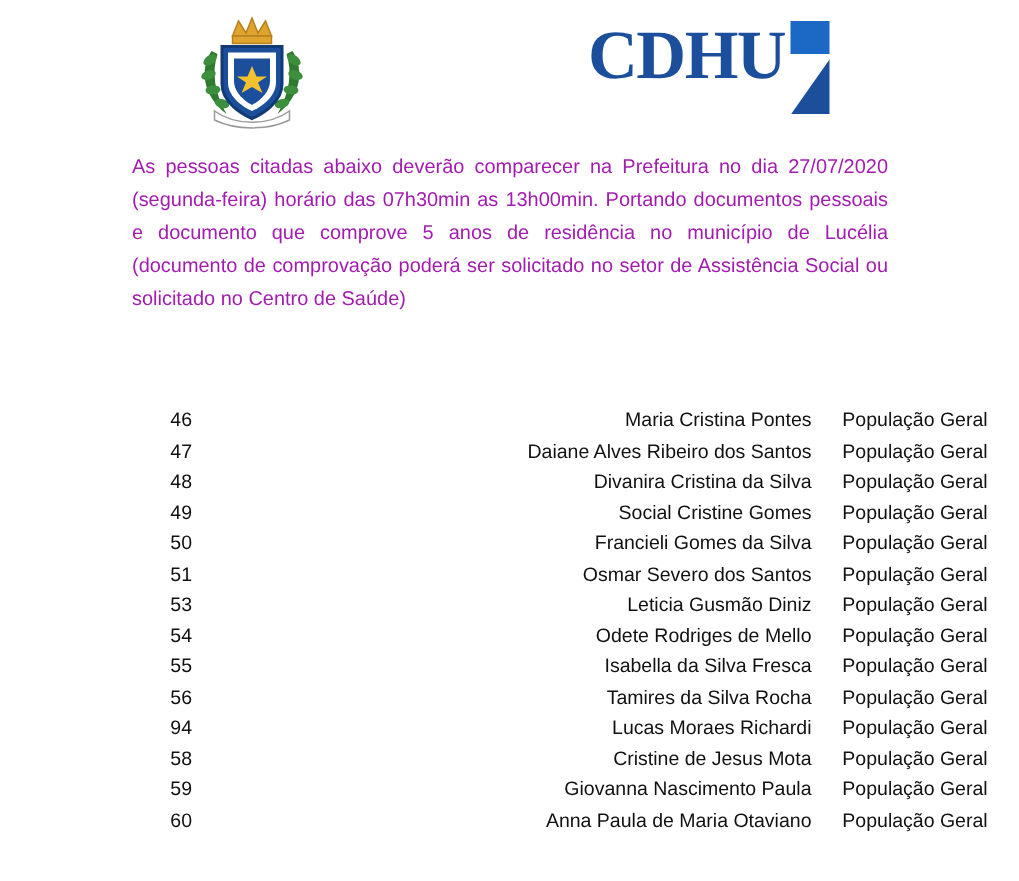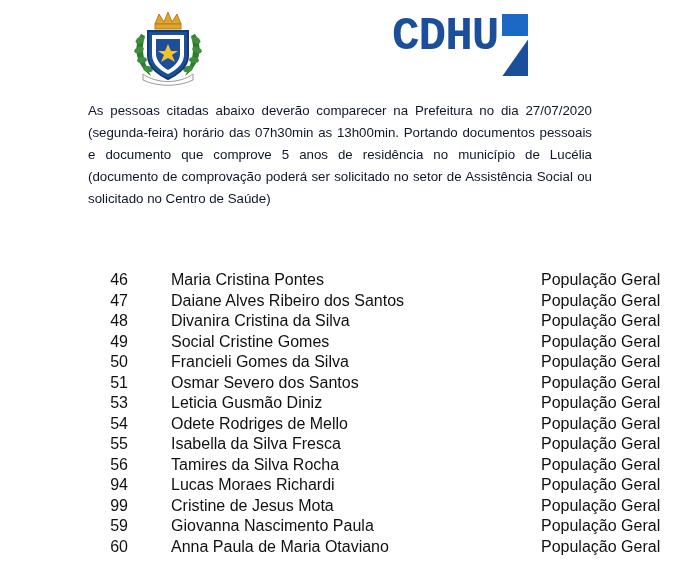--- a/index.html
+++ b/index.html
@@ -34,21 +34,21 @@
     height: 78px;
   }
   .cdhu-logo {
     position: absolute;
     left: 392px;
     top: 14px;
     display: flex;
     align-items: flex-start;
   }
   .cdhu-text {
-    font-family: Liberation Mono, monospace;
+    font-family: Liberation Serif, serif;
     font-weight: bold;
     font-size: 46px;
     line-height: 46px;
     letter-spacing: -1px;
     color: #1b4f9c;
   }
   .cdhu-mark {
     margin-left: 4px;
     position: relative;
     width: 26px;
@@ -72,47 +72,48 @@
     clip-path: polygon(0 100%, 100% 0, 100% 100%);
   }
 
   
   .intro {
     margin: 8px 88px 0 88px;
     width: 504px;
     font-size: 13.3px;
     line-height: 22px;
     text-align: justify;
-    color: #0f172a;
+    color: #a21caf;
   }
 
   
   .list {
     margin-top: 60px;
     width: 100%;
     border-collapse: collapse;
   }
   .list td {
-    font-size: 16px;
+    font-size: 13px;
     line-height: 20.5px;
     padding: 0;
     color: #111;
     vertical-align: top;
   }
   .col-num {
     width: 128px;
     text-align: right;
     padding-right: 8px !important;
   }
   .col-name {
     width: 370px;
     padding-left: 35px !important;
+    text-align: right;
   }
   .col-cat {
-    text-align: left;
+    text-align: center;
   }
 </style>
 </head>
 <body>
 
 <div class="page">
 
   <div class="header">
 
     <div class="crest">
@@ -204,21 +205,21 @@
         <td class="col-num">56</td>
         <td class="col-name">Tamires da Silva Rocha</td>
         <td class="col-cat">População Geral</td>
       </tr>
       <tr>
         <td class="col-num">94</td>
         <td class="col-name">Lucas Moraes Richardi</td>
         <td class="col-cat">População Geral</td>
       </tr>
       <tr>
-        <td class="col-num">99</td>
+        <td class="col-num">58</td>
         <td class="col-name">Cristine de Jesus Mota</td>
         <td class="col-cat">População Geral</td>
       </tr>
       <tr>
         <td class="col-num">59</td>
         <td class="col-name">Giovanna Nascimento Paula</td>
         <td class="col-cat">População Geral</td>
       </tr>
       <tr>
         <td class="col-num">60</td>

